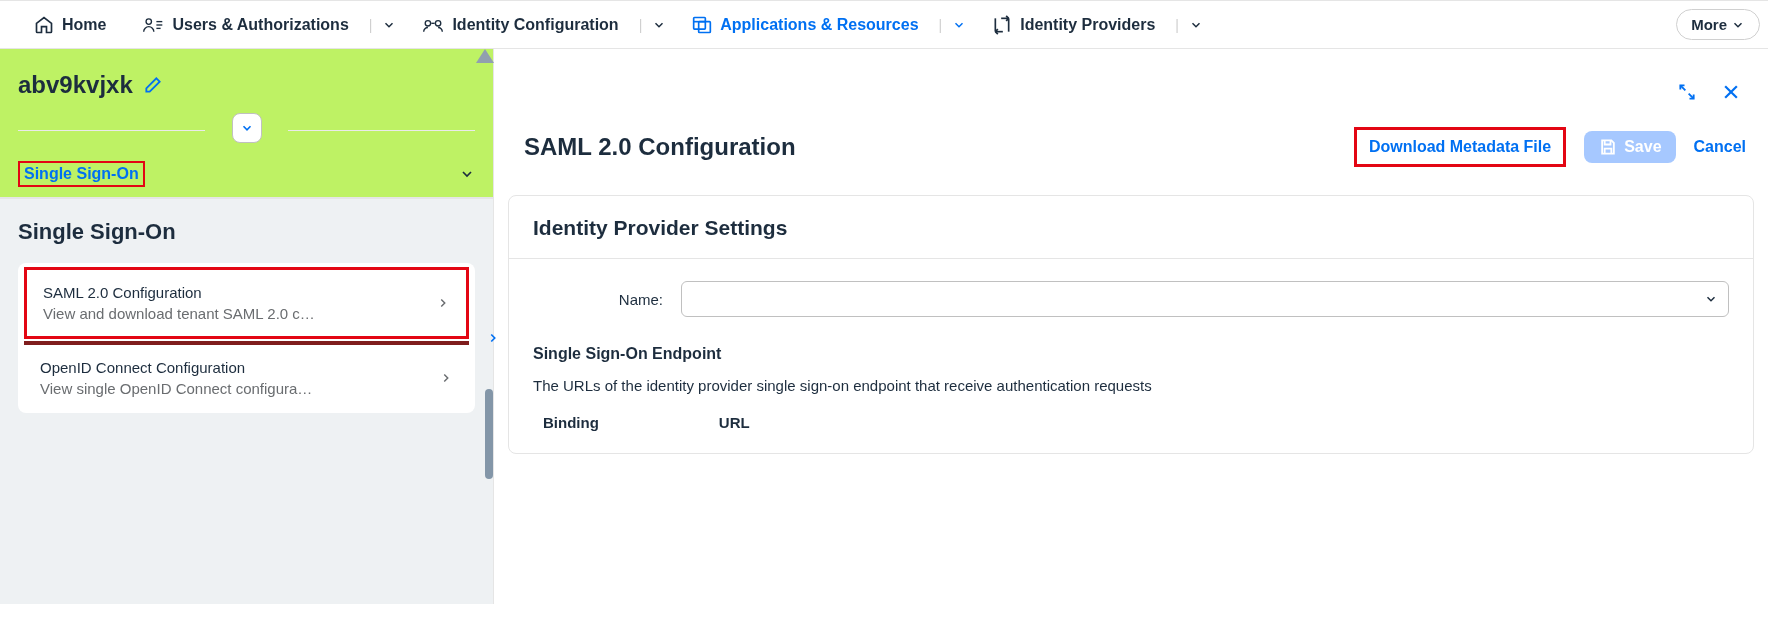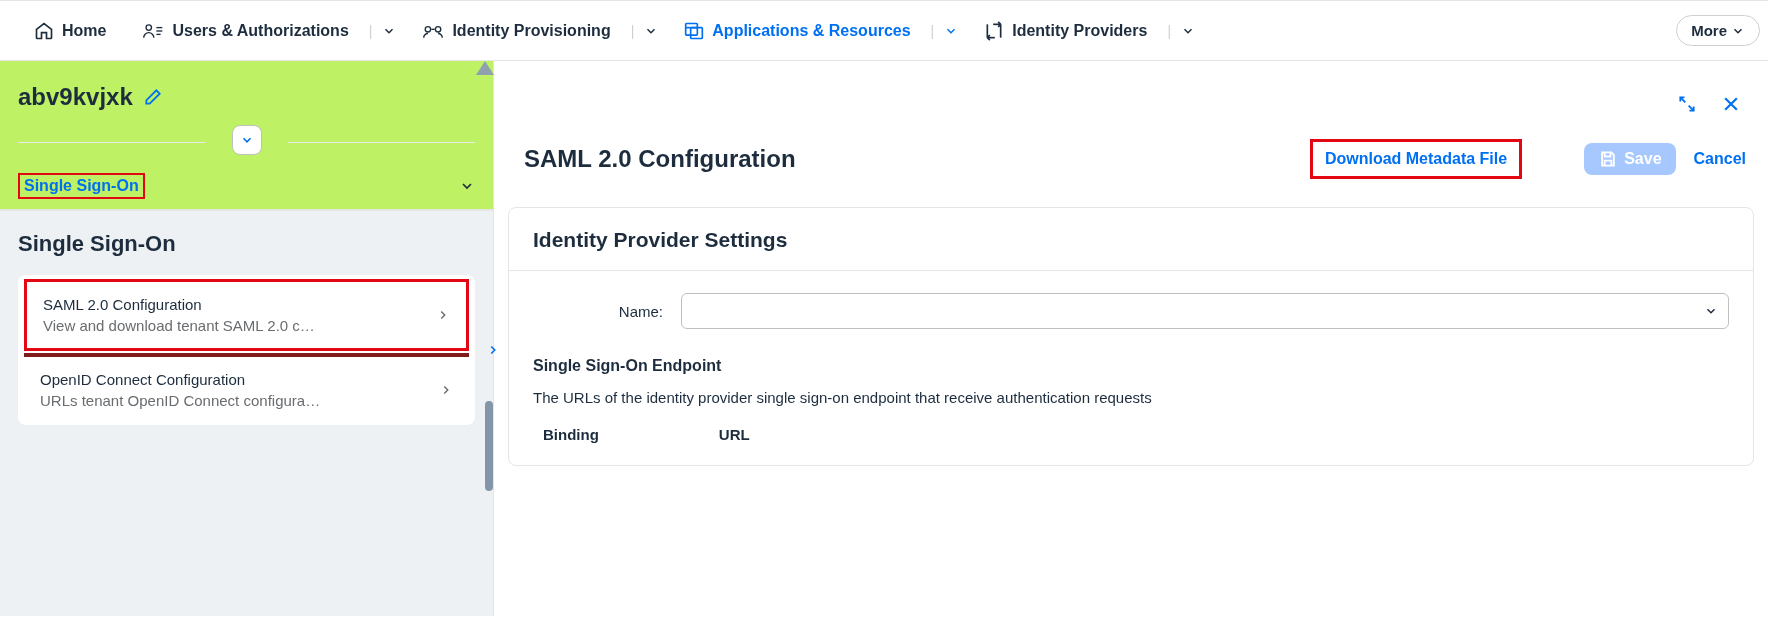--- a/index.html
+++ b/index.html
@@ -8,21 +8,21 @@
     background: #fff;
     color: #1d2d3e;
     font-size: 14px;
   }
   .app { border-top: 1px solid #e5e5e5; }
 
   
   .top-nav {
     display: flex;
     align-items: center;
-    height: 60px;
+    height: 48px;
     padding: 0 8px 0 20px;
     border-bottom: 1px solid #e5e5e5;
     background: #fff;
     gap: 8px;
   }
   .nav-item {
     display: flex;
     align-items: center;
     gap: 8px;
     padding: 8px 14px;
@@ -233,21 +233,20 @@
   }
   .save-btn {
     display: flex; align-items: center; gap: 6px;
     background: #a6c8ff;
     color: #fff;
     font-weight: 700;
     font-size: 16px;
     padding: 6px 14px;
     border-radius: 8px;
     cursor: pointer;
-    margin-left: 44px;
   }
   .cancel-btn { color: #0070f2; font-weight: 600; font-size: 16px; cursor: pointer; }
 
   .panel {
     border: 1px solid #e5e5e5;
     border-radius: 8px;
     padding: 0;
   }
   .panel-title {
     font-size: 21px;
@@ -323,21 +322,21 @@
     <div class="nav-item">
       <span class="icon">
         <svg width="22" height="20" viewBox="0 0 26 20" fill="none" stroke="currentColor" stroke-width="1.6">
             <circle cx="7" cy="8" r="3.2"></circle>
             <circle cx="19" cy="8" r="3.2"></circle>
             <path d="M11 8h4"></path>
             <path d="M2 18c0-2.7 2.2-5 5-5"></path>
             <path d="M24 18c0-2.7-2.2-5-5-5"></path>
           </svg>
       </span>
-      <span>Identity Provisioning</span>
+      <span>Identity Configuration</span>
     </div>
     <span class="nav-sep">|</span>
     <span class="nav-dd">
       <svg width="14" height="14" viewBox="0 0 24 24" fill="none" stroke="#1d2d3e" stroke-width="2.5">
           <path d="M6 9l6 6 6-6"></path>
         </svg>
     </span>
 
     <div class="nav-item active">
       <span class="icon">
@@ -432,21 +431,21 @@
               <span class="chev-right">
                 <svg width="14" height="14" viewBox="0 0 24 24" fill="none" stroke="#6a6d70" stroke-width="2.5">
                     <path d="M9 6l6 6-6 6"></path>
                   </svg>
               </span>
             </div>
           </div>
           <div class="list-item" style="border-top:4px solid #7f1d1d; margin:0 6px;">
             <div class="li-text">
               <div class="li-title">OpenID Connect Configuration</div>
-              <div class="li-sub">URLs tenant OpenID Connect configura…</div>
+              <div class="li-sub">View single OpenID Connect configura…</div>
             </div>
             <span class="chev-right">
               <svg width="14" height="14" viewBox="0 0 24 24" fill="none" stroke="#6a6d70" stroke-width="2.5">
                   <path d="M9 6l6 6-6 6"></path>
                 </svg>
             </span>
           </div>
         </div>
       </div>
 

